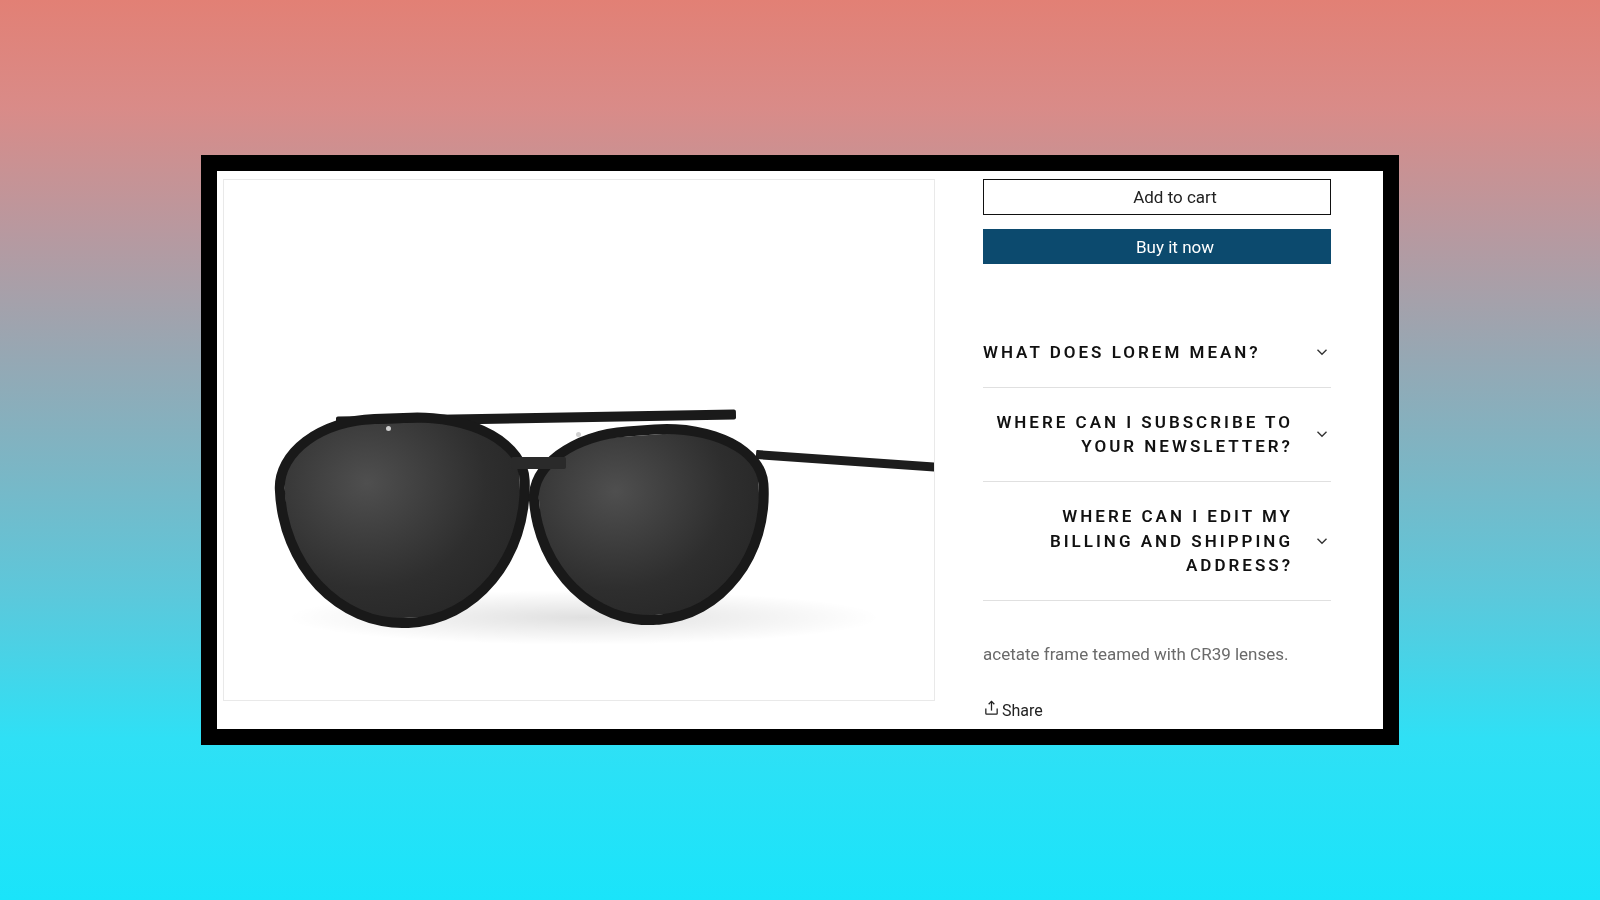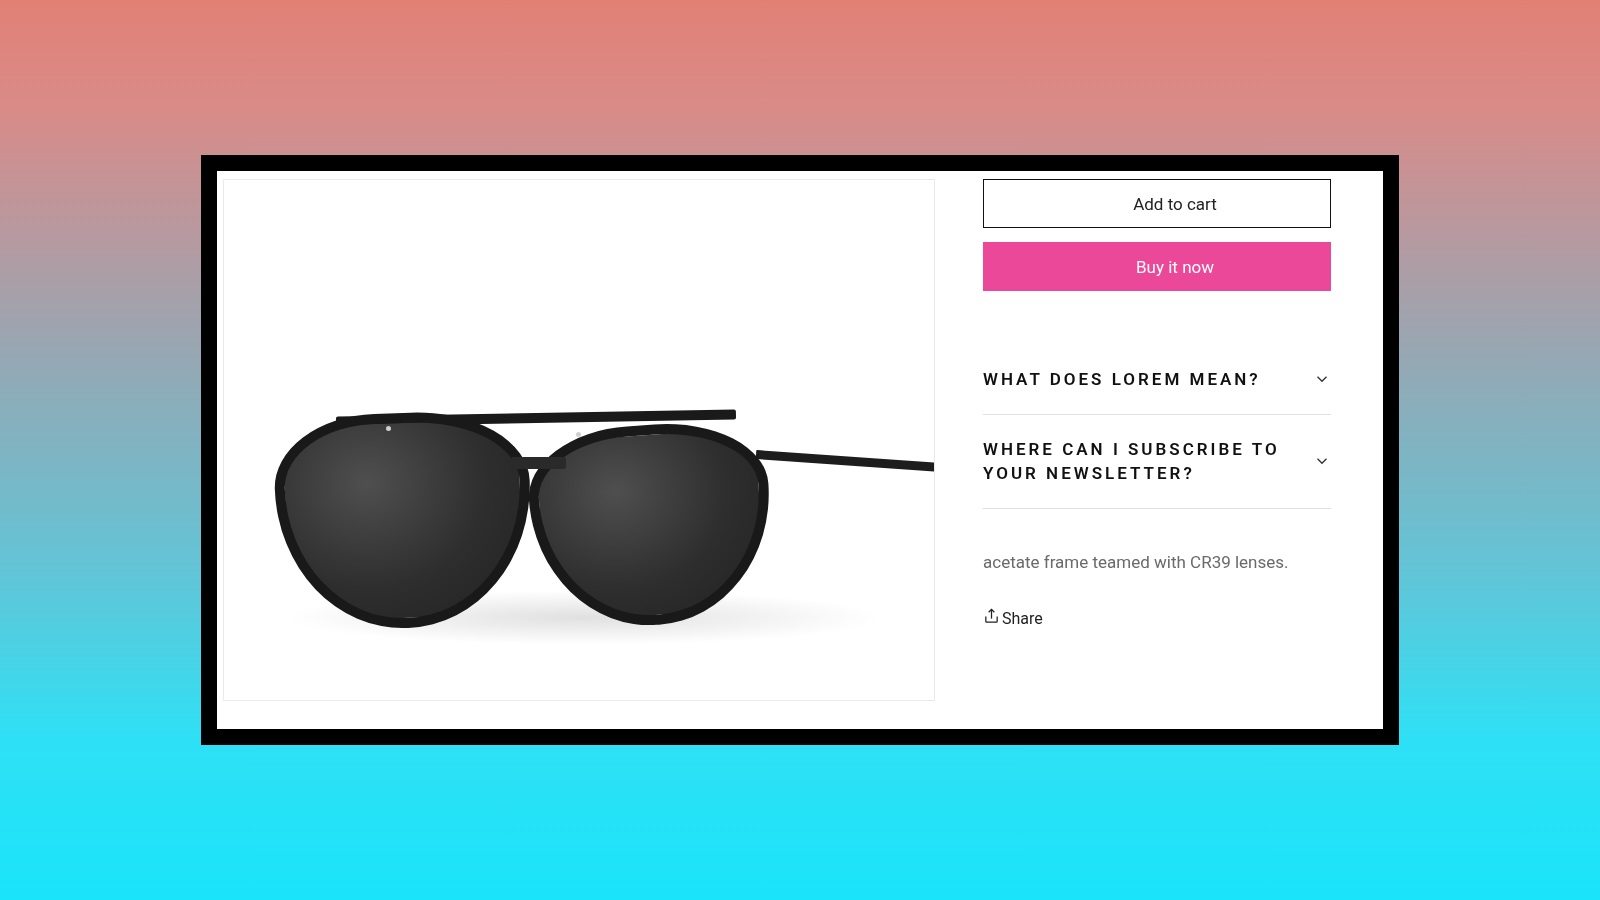--- a/index.html
+++ b/index.html
@@ -149,26 +149,27 @@
     box-sizing: border-box;
     padding-left: 36px;
   }
   .btn-outline {
     border: 1px solid #111;
     background: #fff;
     color: #222;
   }
   .btn-solid {
     border: none;
-    background: #ec4899;
+    background: #0c4a6e;
     color: #fff;
   }
 
   .accordion {
     margin-top: 40px;
+    text-align: right;
   }
   .acc-item {
     border-bottom: 1px solid #e0e0e0;
     padding: 22px 0;
     display: flex;
     align-items: center;
     justify-content: space-between;
     cursor: pointer;
   }
   .acc-title {
@@ -236,20 +237,28 @@
           <div class="acc-item">
             <div class="acc-title">WHAT DOES LOREM MEAN?</div>
             <span class="chev">
               <svg viewBox="0 0 24 24" fill="none" stroke-width="1.8">
                   <polyline points="6 9 12 15 18 9"></polyline>
                 </svg>
             </span>
           </div>
           <div class="acc-item">
             <div class="acc-title">WHERE CAN I SUBSCRIBE TO YOUR NEWSLETTER?</div>
+            <span class="chev">
+              <svg viewBox="0 0 24 24" fill="none" stroke-width="1.8">
+                  <polyline points="6 9 12 15 18 9"></polyline>
+                </svg>
+            </span>
+          </div>
+          <div class="acc-item">
+            <div class="acc-title">WHERE CAN I EDIT MY BILLING AND SHIPPING ADDRESS?</div>
             <span class="chev">
               <svg viewBox="0 0 24 24" fill="none" stroke-width="1.8">
                   <polyline points="6 9 12 15 18 9"></polyline>
                 </svg>
             </span>
           </div>
         </div>
 
         <div class="desc">acetate frame teamed with CR39 lenses.</div>
 

